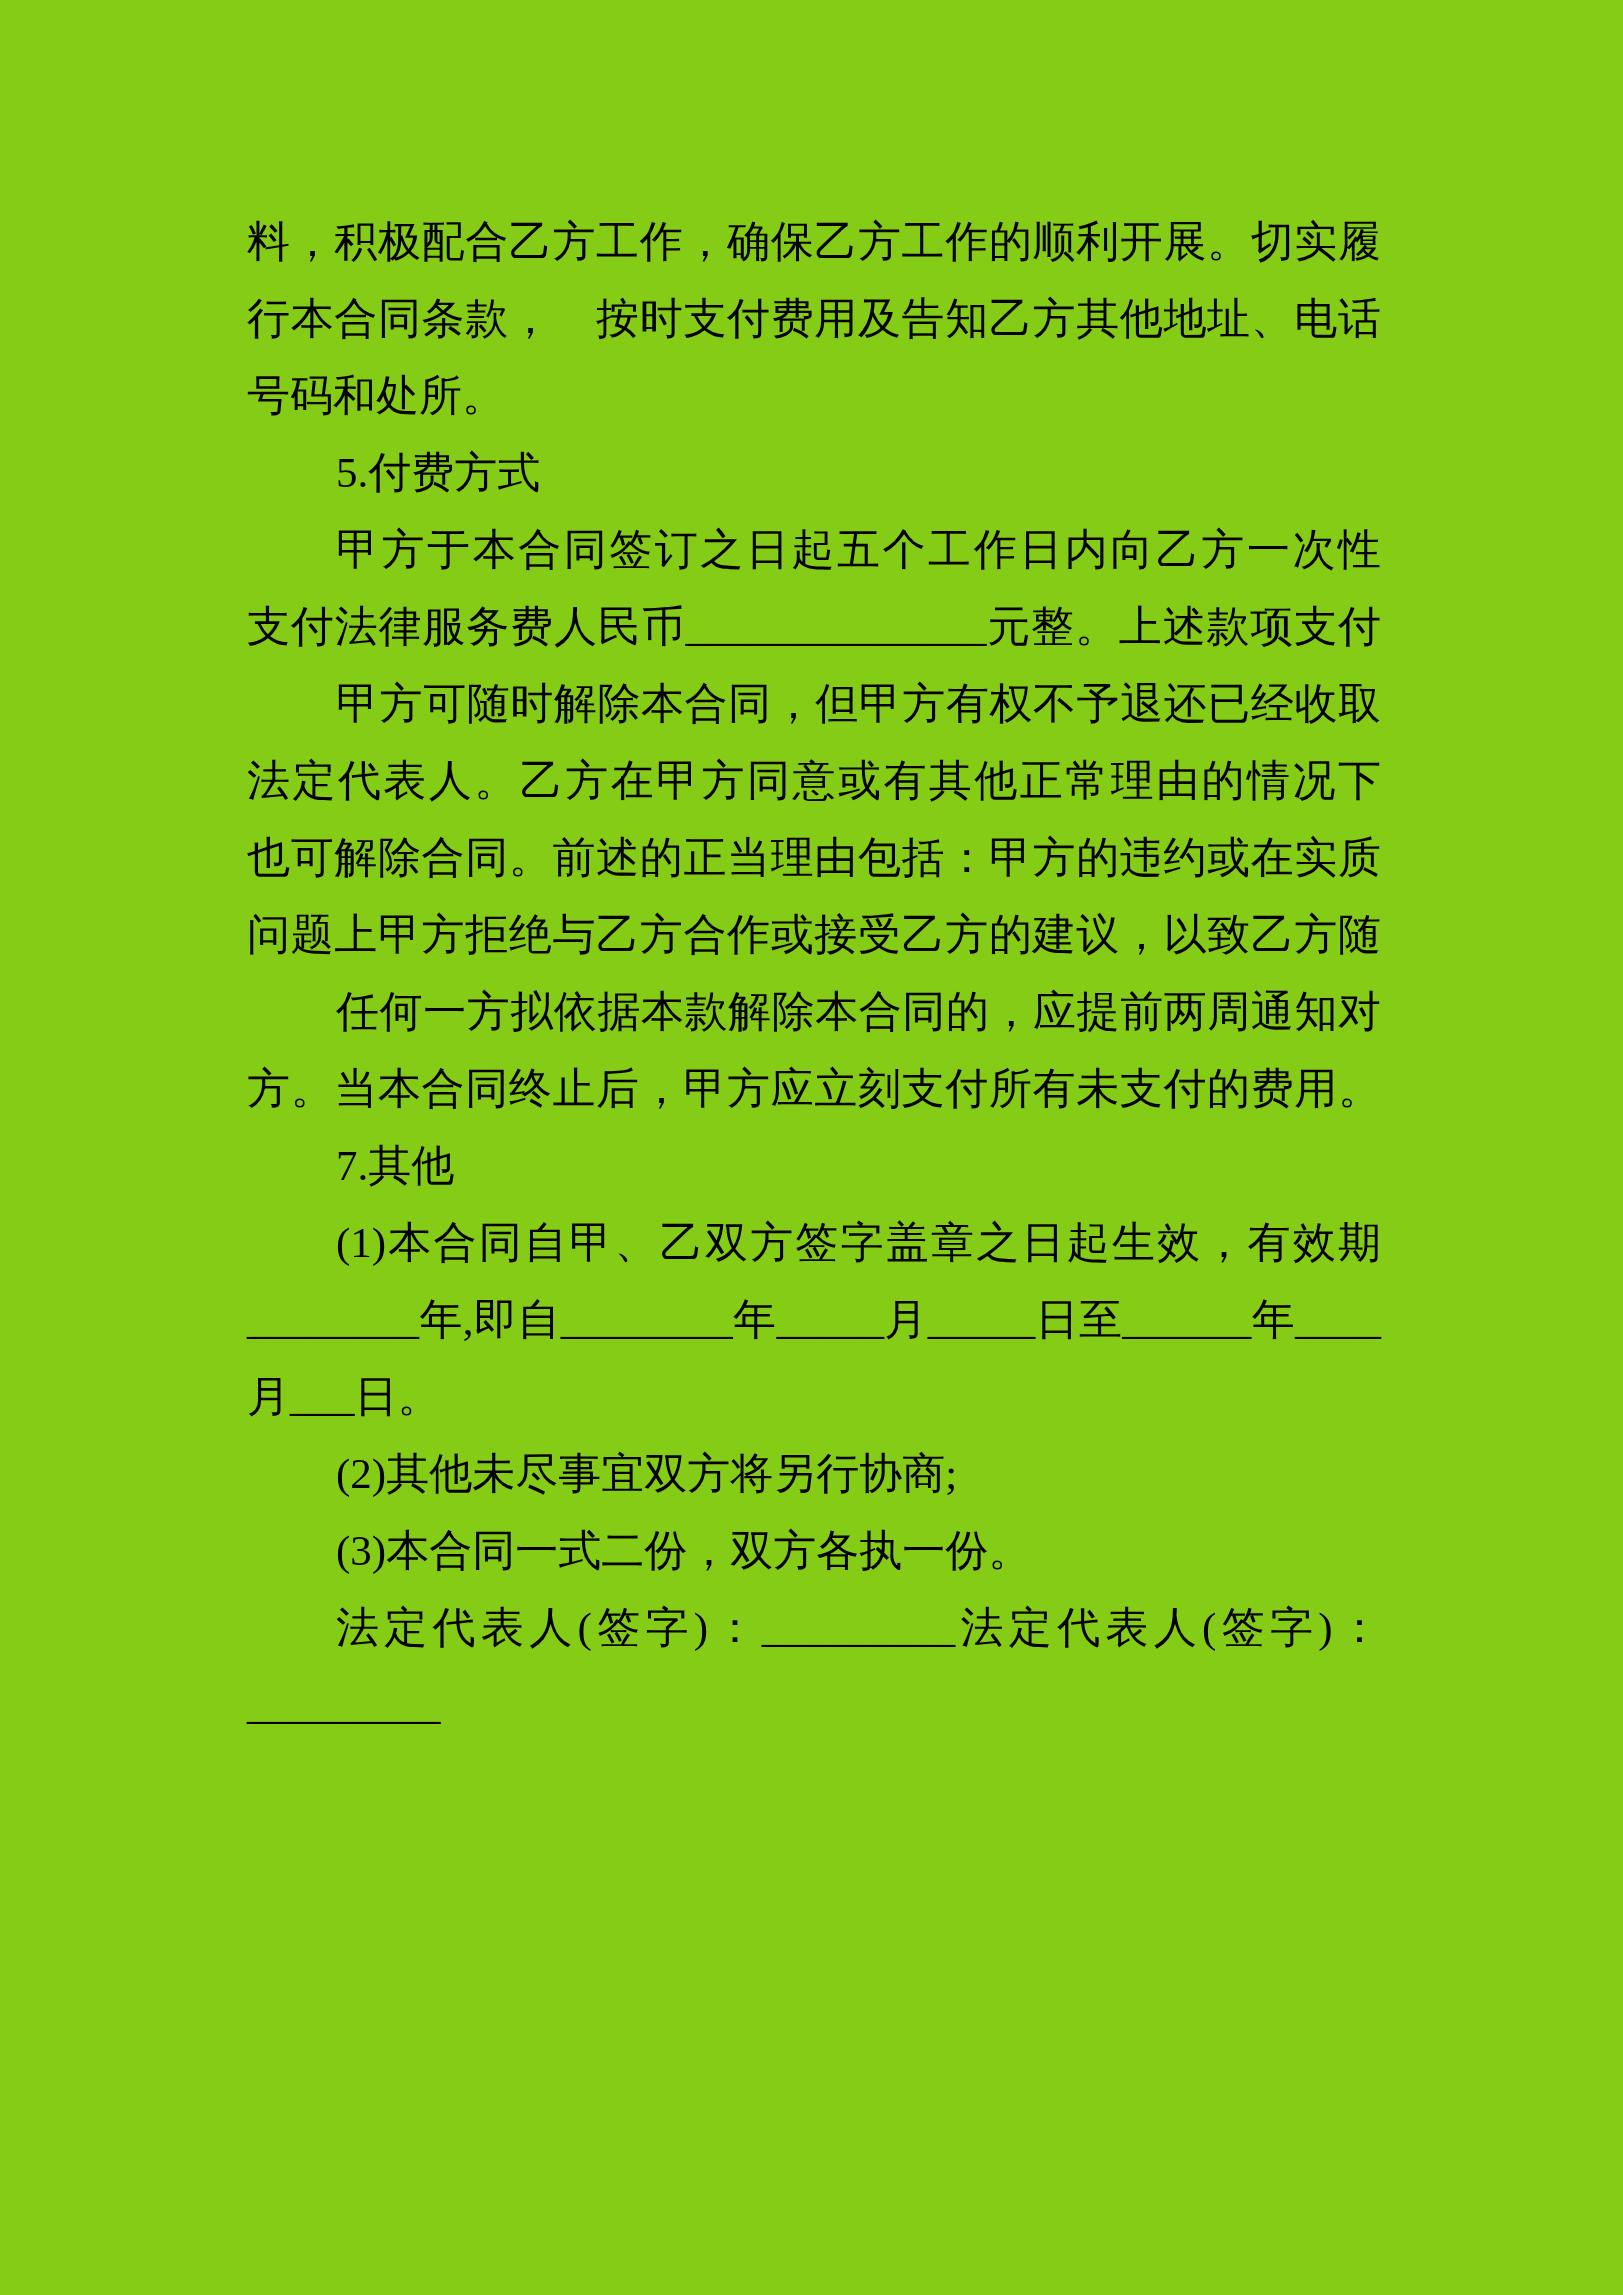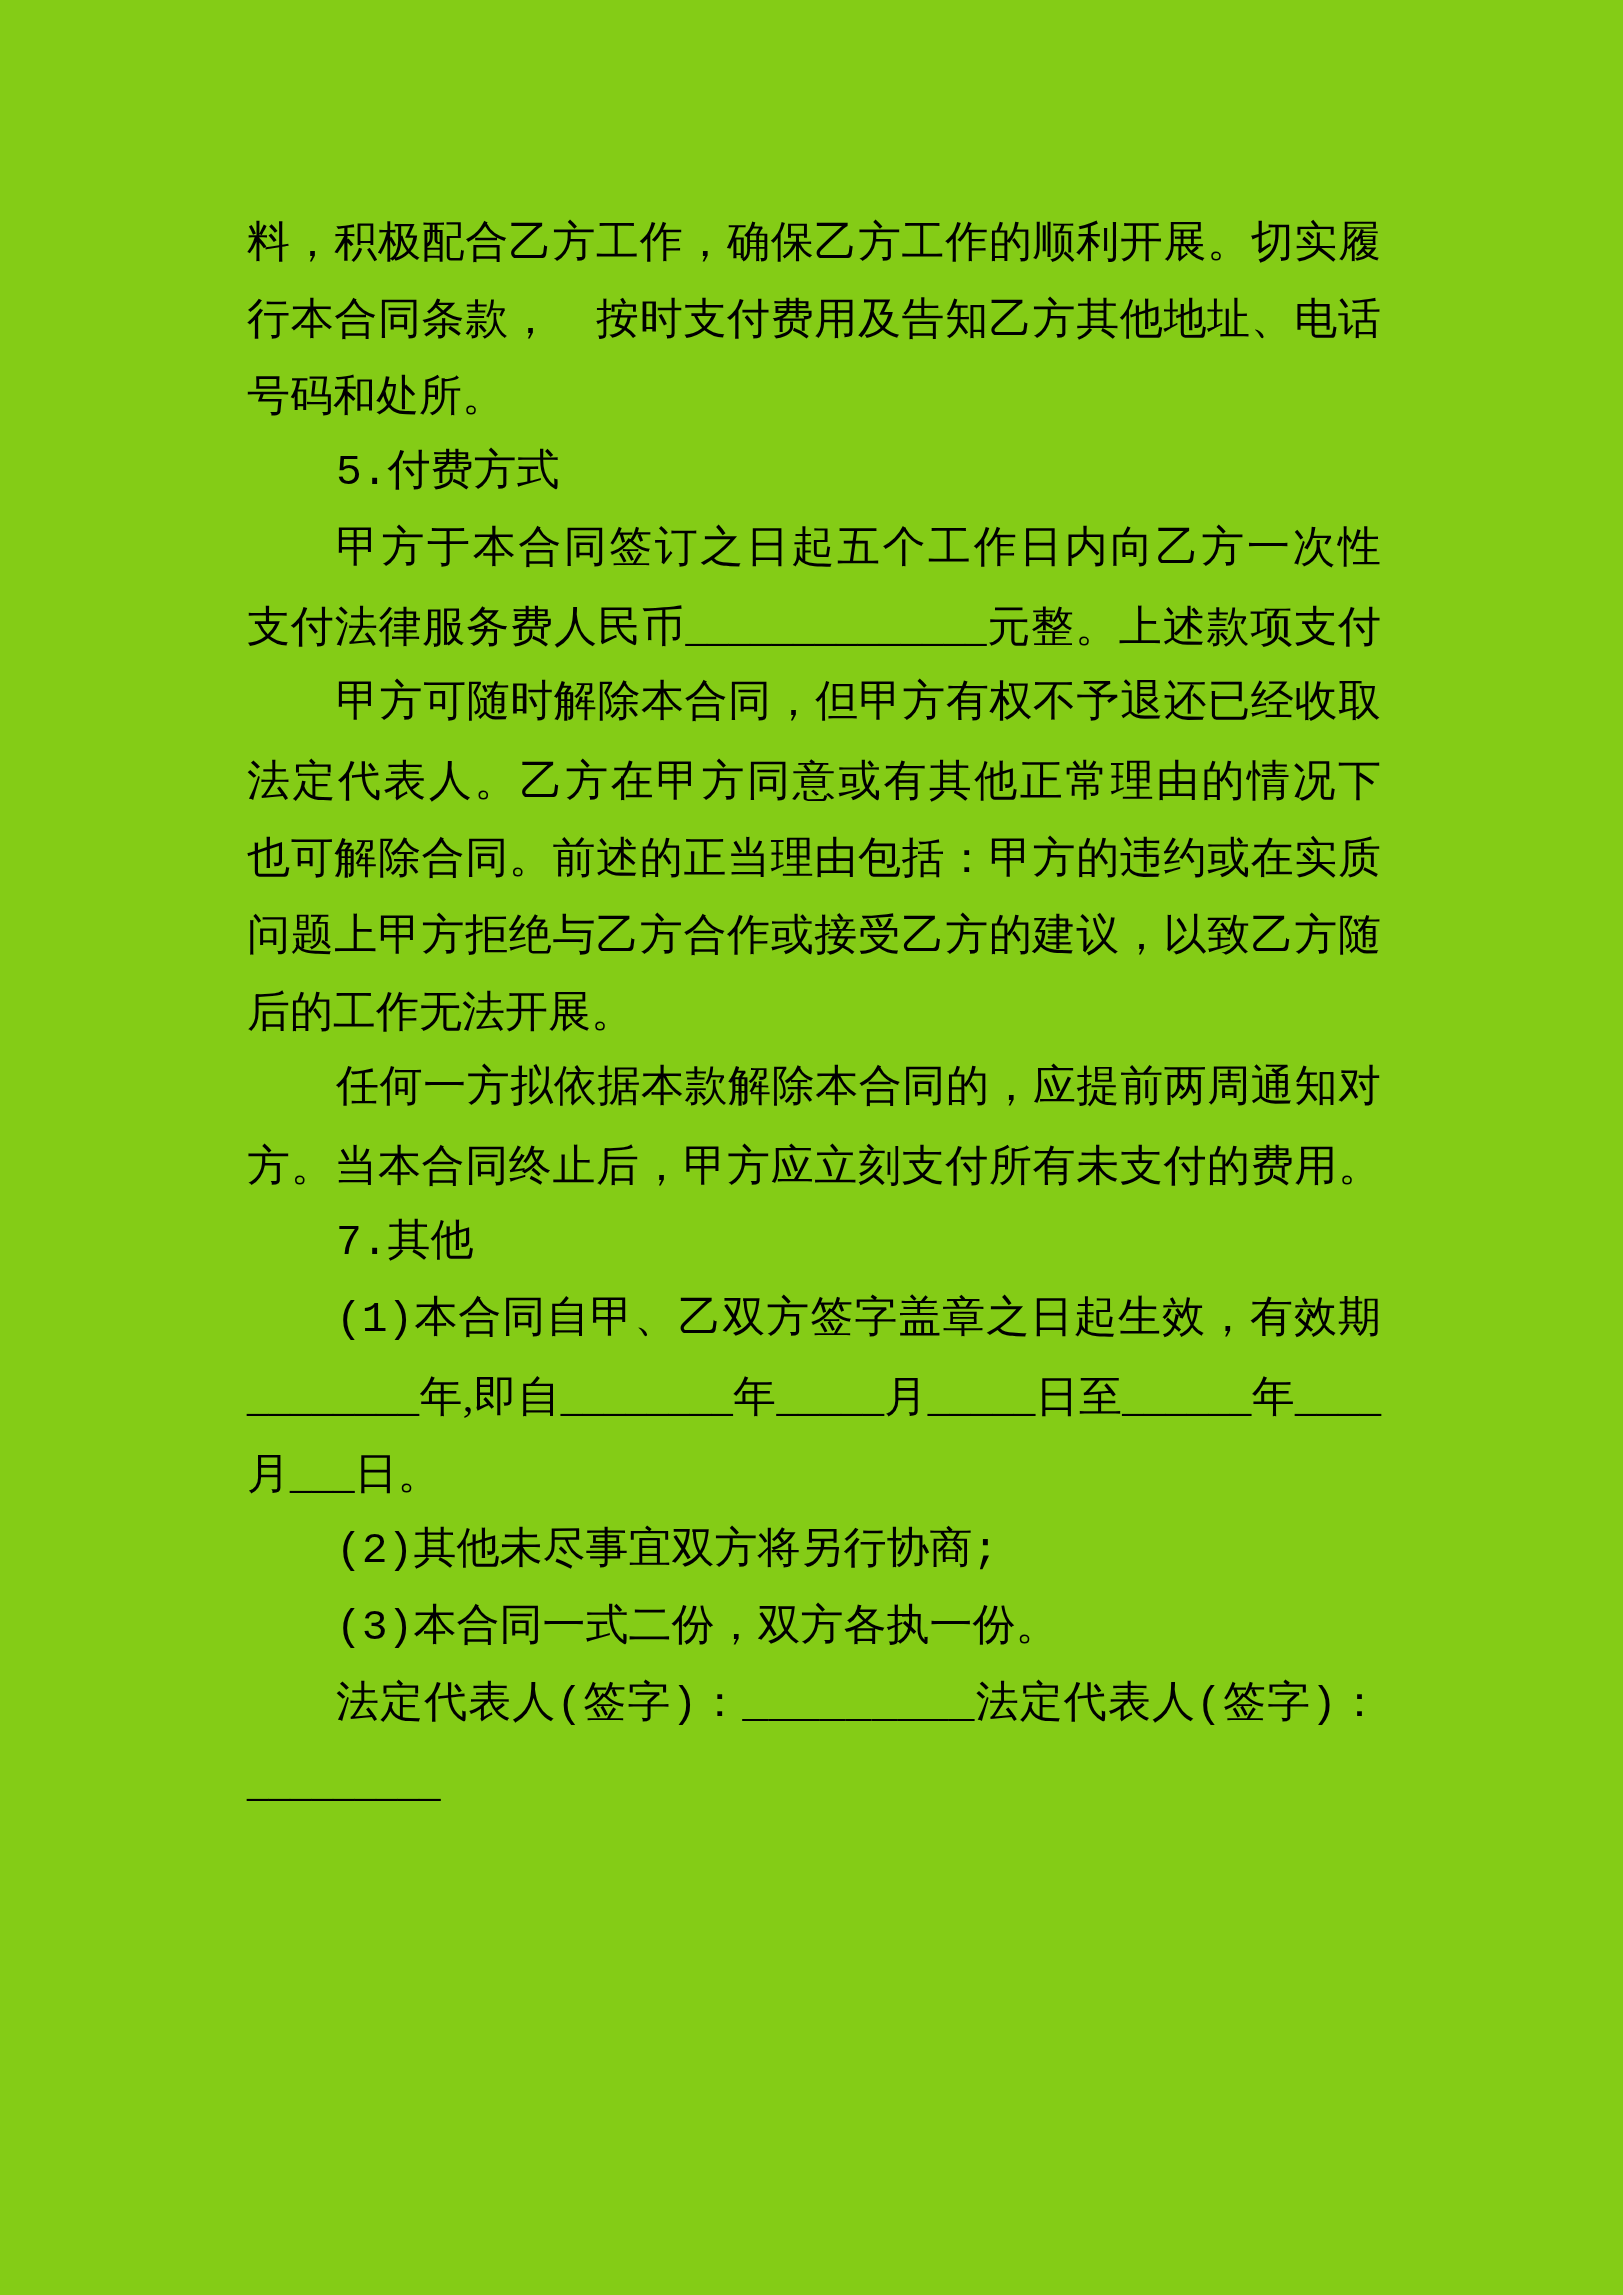--- a/index.html
+++ b/index.html
@@ -24,21 +24,20 @@
   }
   .line {
     font-size: 43px;
     line-height: 77px;
     white-space: nowrap;
     font-weight: 400;
   }
   
   .line.indent {
     text-indent: 89px;
-    font-family: Liberation Mono, monospace;
   }
   
   .line.fill {
     text-align: justify;
     text-align-last: justify;
     text-justify: inter-character;
   }
 </style>
 </head>
 <body>
@@ -48,21 +47,20 @@
     <div class="line fill">料，积极配合乙方工作，确保乙方工作的顺利开展。切实履</div>
     <div class="line fill">行本合同条款，　按时支付费用及告知乙方其他地址、电话</div>
     <div class="line">号码和处所。</div>
     <div class="line indent">5.付费方式</div>
     <div class="line indent fill">甲方于本合同签订之日起五个工作日内向乙方一次性</div>
     <div class="line fill">支付法律服务费人民币______________元整。上述款项支付</div>
     <div class="line indent fill">甲方可随时解除本合同，但甲方有权不予退还已经收取</div>
     <div class="line fill">法定代表人。乙方在甲方同意或有其他正常理由的情况下</div>
     <div class="line fill">也可解除合同。前述的正当理由包括：甲方的违约或在实质</div>
     <div class="line fill">问题上甲方拒绝与乙方合作或接受乙方的建议，以致乙方随</div>
-    <div class="line">后的工作无法开展。</div>
     <div class="line indent fill">任何一方拟依据本款解除本合同的，应提前两周通知对</div>
     <div class="line fill">方。当本合同终止后，甲方应立刻支付所有未支付的费用。</div>
     <div class="line indent">7.其他</div>
     <div class="line indent fill">(1)本合同自甲、乙双方签字盖章之日起生效，有效期</div>
     <div class="line fill">________年,即自________年_____月_____日至______年____</div>
     <div class="line">月___日。</div>
     <div class="line indent">(2)其他未尽事宜双方将另行协商;</div>
     <div class="line indent">(3)本合同一式二份，双方各执一份。</div>
     <div class="line indent fill">法定代表人(签字)：_________法定代表人(签字)：</div>
     <div class="line">_________</div>

